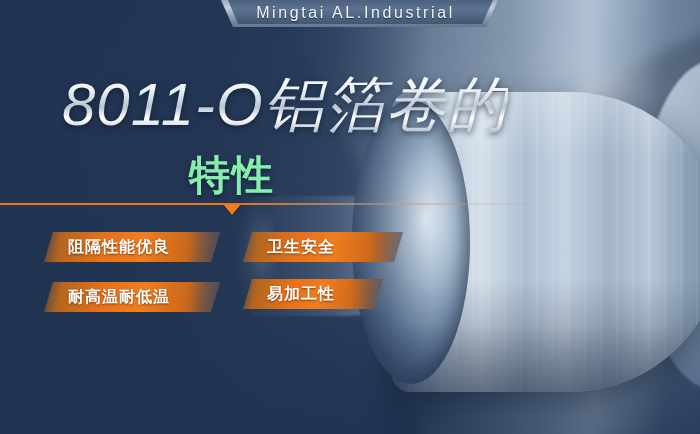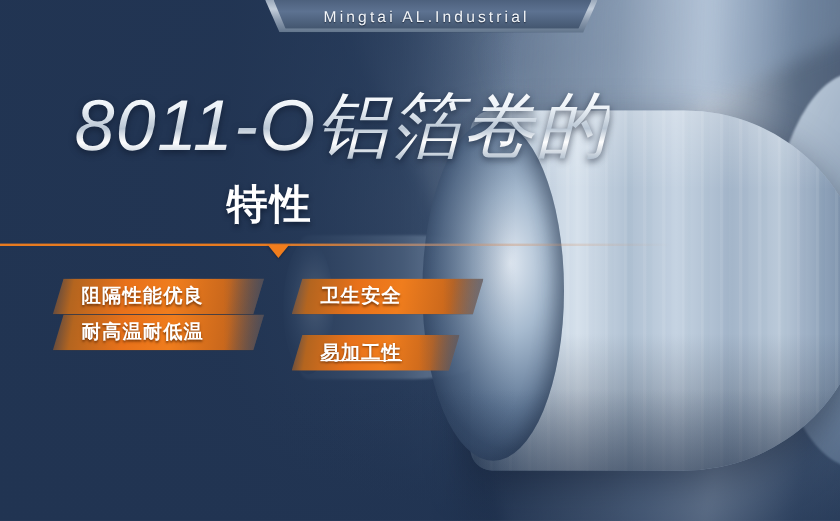--- a/index.html
+++ b/index.html
@@ -130,38 +130,38 @@
     box-shadow:0 1px 3px rgba(10,20,36,.45);
   }
   .banner-inner{
     position:absolute;left:218px;top:0;width:275px;height:24px;
     clip-path:polygon(10px 0,275px 0,264px 24px,20px 24px);
     background:linear-gradient(180deg,#4d617d 0%,#5d7291 40%,#43566f 100%);
   }
   .banner-text{
     position:absolute;left:213px;top:0;width:285px;height:26px;
     display:flex;align-items:center;justify-content:center;
-    color:#f2f5f9;font-size:13px;letter-spacing:2.6px;
+    color:#f2f5f9;font-size:16px;letter-spacing:2.6px;
     text-shadow:0 1px 1px rgba(10,18,32,.65);
     white-space:nowrap;
   }
 
   
   .title{
     position:absolute;left:62px;top:65px;
     font-size:60px;font-style:italic;font-weight:400;
     letter-spacing:1px;white-space:nowrap;
     background:linear-gradient(180deg,#ffffff 0%,#eef3f8 30%,#b9c6d4 52%,#ffffff 66%,#9fb0c2 88%,#d8e2ec 100%);
     -webkit-background-clip:text;background-clip:text;
     color:transparent;-webkit-text-fill-color:transparent;
     filter:drop-shadow(0 2px 3px rgba(10,20,38,.65));
   }
   .subtitle{
     position:absolute;left:189px;top:148px;
-    font-size:34px;font-weight:bold;color:#ffffff;
+    font-size:41px;font-weight:bold;color:#86efac;
     letter-spacing:2px;white-space:nowrap;
     text-shadow:0 2px 4px rgba(10,20,38,.7);
   }
 
   
   .divider{
     position:absolute;left:0;top:203px;width:560px;height:2px;
     background:linear-gradient(90deg,#e87b20 0%,#e87b20 40%,rgba(210,150,110,.65) 62%,rgba(200,200,200,0) 100%);
   }
   .divider-arrow{
@@ -181,22 +181,22 @@
     background:linear-gradient(100deg,rgba(196,110,44,.25) 0%,#b4651f 10%,#e8711a 34%,#f07d1d 56%,#c8671c 82%,rgba(170,100,45,.35) 100%);
     clip-path:polygon(9px 0,100% 0,calc(100% - 9px) 100%,0 100%);
     box-shadow:0 2px 5px rgba(12,22,40,.45);
   }
   .tag span{
     padding-left:24px;
     text-shadow:0 1px 2px rgba(90,40,5,.75);
   }
   .tag.t0{left:44px;top:0;width:176px;}
   .tag.t1{left:243px;top:0;width:160px;}
-  .tag.t2{left:44px;top:30px;width:176px;}
-  .tag.t3{left:243px;top:47px;width:140px;text-decoration:underline;}
+  .tag.t2{left:44px;top:50px;width:176px;}
+  .tag.t3{left:243px;top:47px;width:140px;}
   .tag.t4{left:44px;top:94px;width:150px;}
   
   .tag::after{
     content:"";position:absolute;right:0;top:0;height:100%;width:34px;
     background:linear-gradient(90deg,rgba(240,125,29,0),rgba(60,80,110,.55));
     pointer-events:none;
   }
 </style>
 </head>
 <body>

